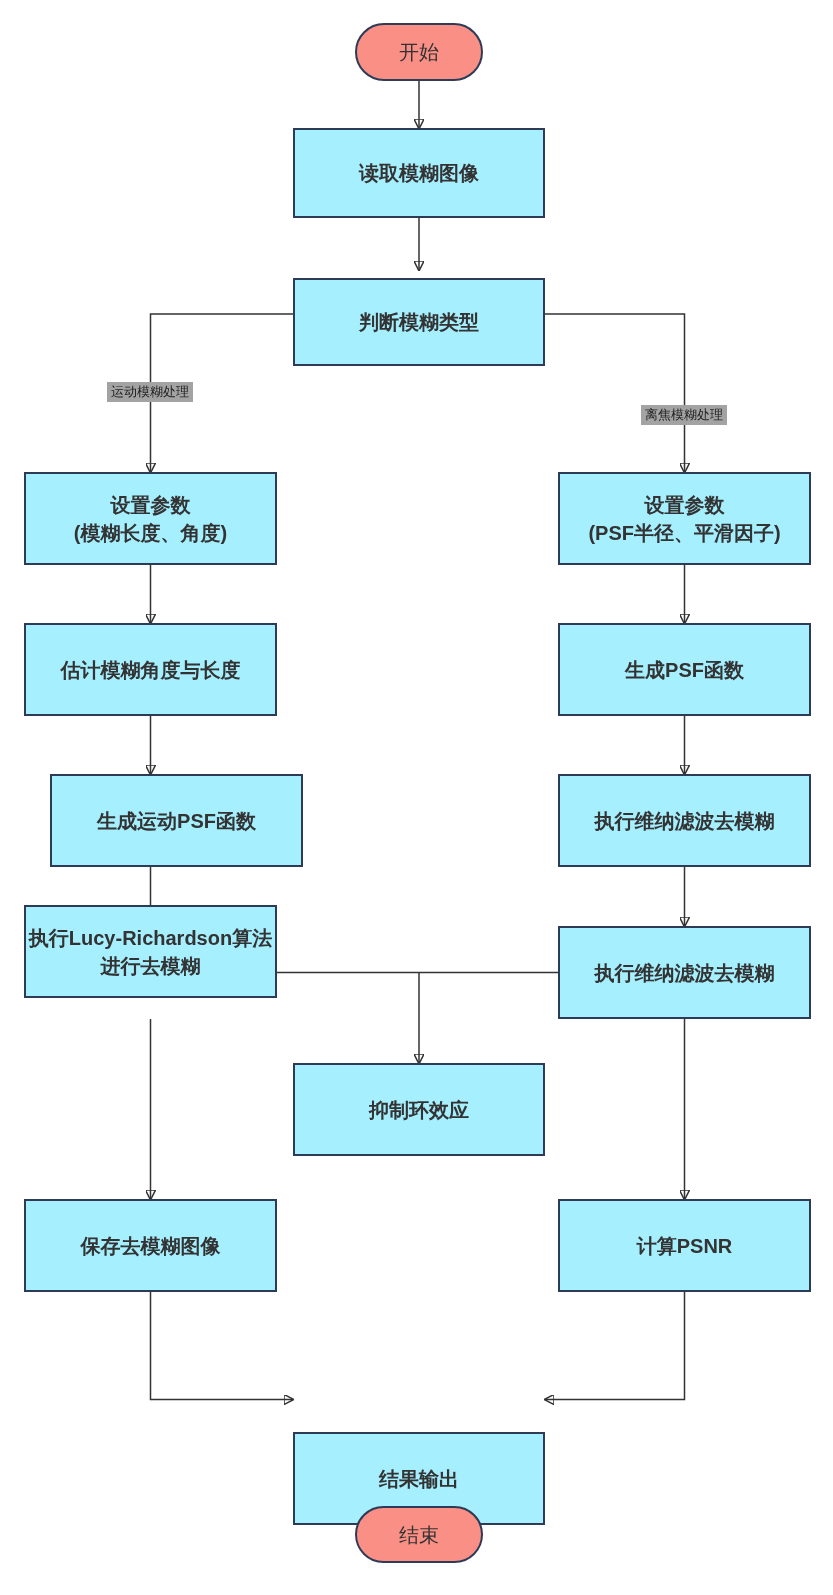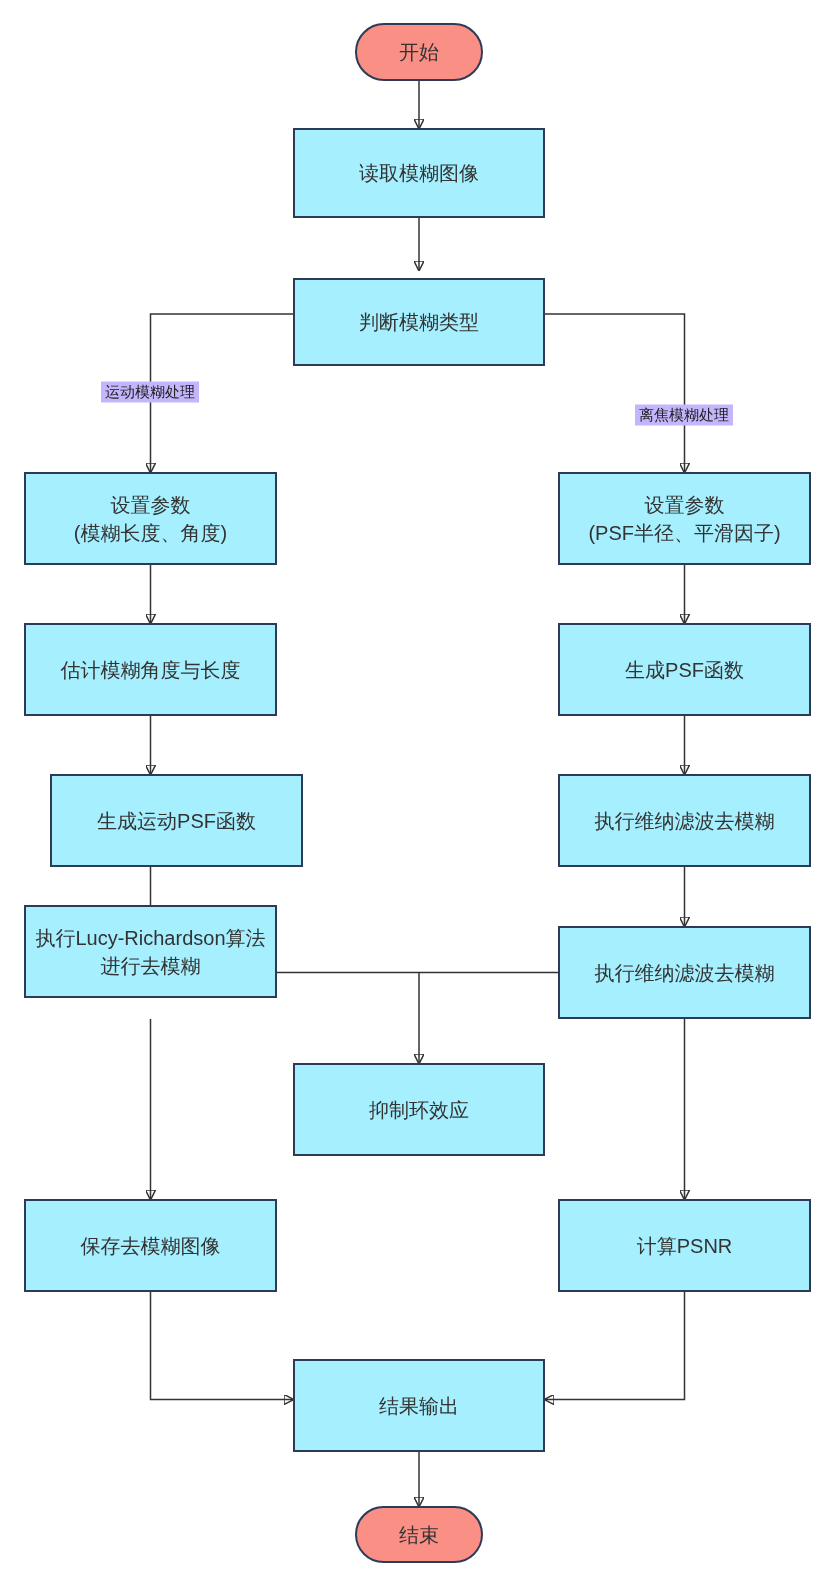--- a/index.html
+++ b/index.html
@@ -36,42 +36,43 @@
     text-align: center;
     color: #333333;
     font-size: 20px;
     line-height: 28px;
   }
   .box {
     background: #A6EFFF;
     border: 2px solid #2E3B57;
     width: 252px;
     height: 93px;
+    font-weight: bold;
   }
   .box.col-left  { left: 24px;  width: 253px; }
   .box.col-mid   { left: 293px; width: 252px; }
   .box.col-right { left: 558px; width: 253px; }
   .terminal {
     background: #FA8F85;
     border: 2px solid #2E3B57;
     border-radius: 29px;
     width: 128px;
     height: 58px;
     left: 355px;
   }
   .node-label {
     white-space: pre-line;
     pointer-events: none;
   }
   .edge-label {
     position: absolute;
     transform: translate(-50%, -50%);
-    background: #c4b5fd;
+    background: #a3a3a3;
     padding: 1px 4px;
-    font-size: 15px;
+    font-size: 13px;
     color: #1f1f1f;
     white-space: nowrap;
   }
 </style>
 </head>
 <body>
 
 <div class="canvas">
 
   <svg class="edges" viewBox="0 0 833 1595" xmlns="http://www.w3.org/2000/svg">
@@ -154,21 +155,21 @@
   </div>
 
   <div class="node box col-left" style="top:1199px;">
     <span class="node-label">保存去模糊图像</span>
   </div>
 
   <div class="node box col-right" style="top:1199px;">
     <span class="node-label">计算PSNR</span>
   </div>
 
-  <div class="node box col-mid" style="top:1359px;">
+  <div class="node box col-mid" style="top:1432px;">
     <span class="node-label">结果输出</span>
   </div>
 
   <div class="node terminal" style="top:1506px;height:57px;">
     <span class="node-label">结束</span>
   </div>
 
 </div>
 
 </body></html>

